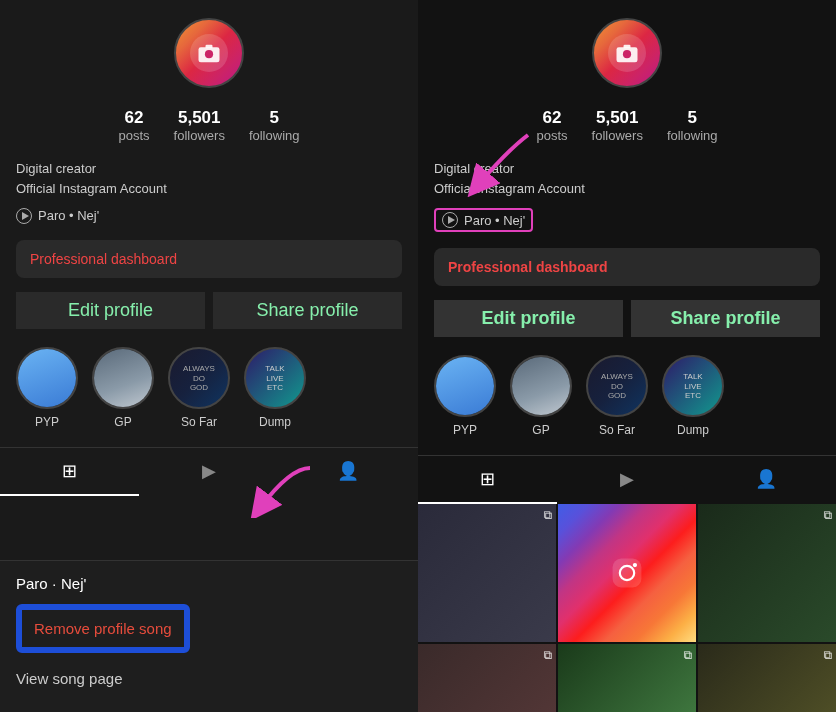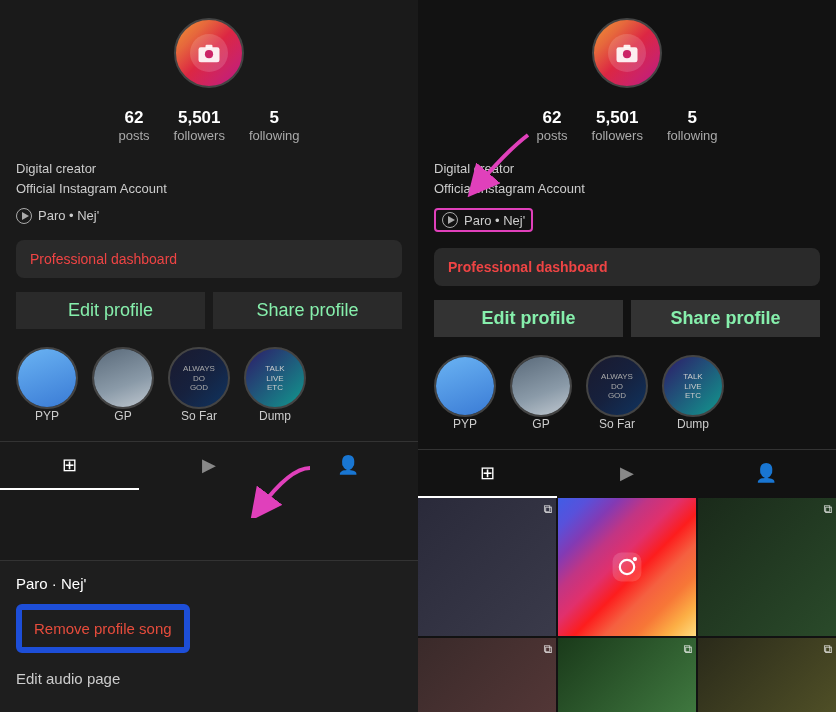--- a/index.html
+++ b/index.html
@@ -181,20 +181,21 @@
     .highlights-row {
       display: flex;
       gap: 14px;
       padding: 10px 16px;
     }
 
     .highlight-item {
       display: flex;
       flex-direction: column;
       align-items: center;
+      gap: 6px;
     }
 
     .highlight-circle {
       width: 62px;
       height: 62px;
       border-radius: 50%;
       border: 2px solid #444;
       overflow: hidden;
       background: #333;
     }
@@ -400,21 +401,21 @@
   <div class="tabs-row">
     <div class="tab-item active">⊞</div>
     <div class="tab-item">▶</div>
     <div class="tab-item">👤</div>
   </div>
 
   
   <div class="bottom-sheet">
     <div class="sheet-song-title">Paro · Nej'</div>
     <div class="sheet-item remove">Remove profile song</div>
-    <div class="sheet-item">Edit audio page</div>
+    <div class="sheet-item">View song page</div>
   </div>
 
   
   <div class="arrow-annotation" style="bottom:190px; left:240px;">
     <svg width="80" height="60" viewBox="0 0 80 60">
       <defs>
         <marker id="arrowL" markerWidth="8" markerHeight="8" refX="4" refY="4" orient="auto">
           <path d="M0,0 L0,8 L8,4 z" fill="#e040bb"></path>
         </marker>
       </defs>

